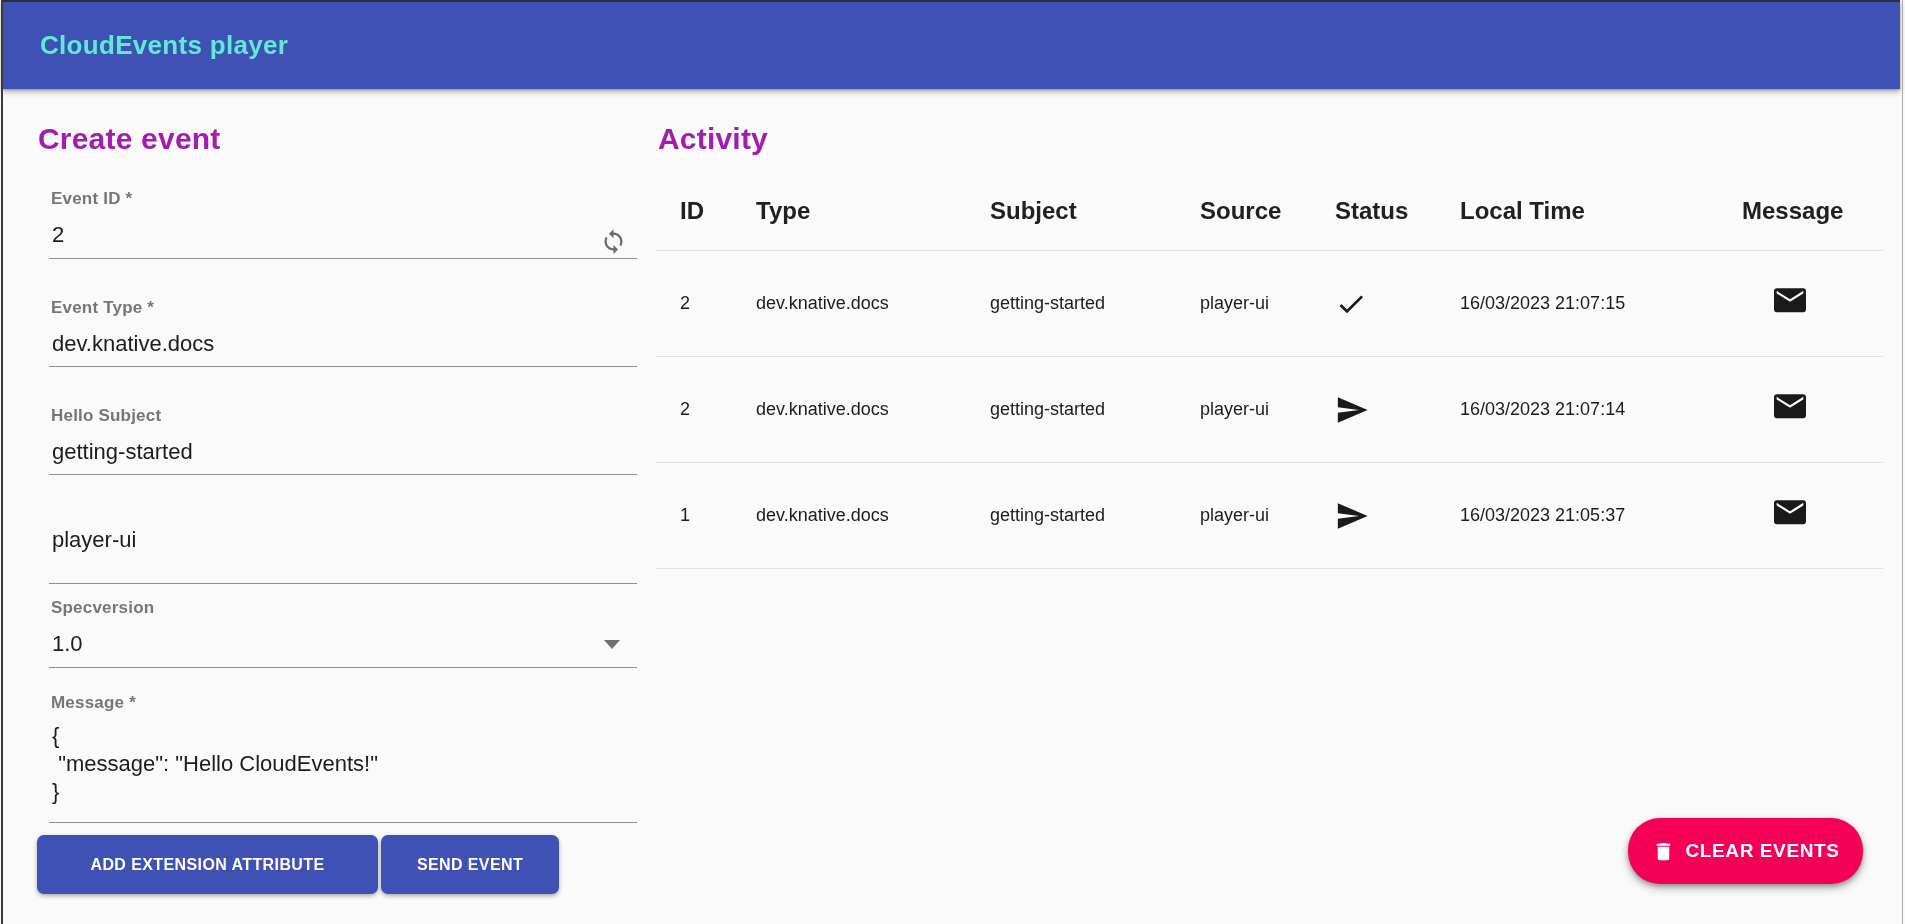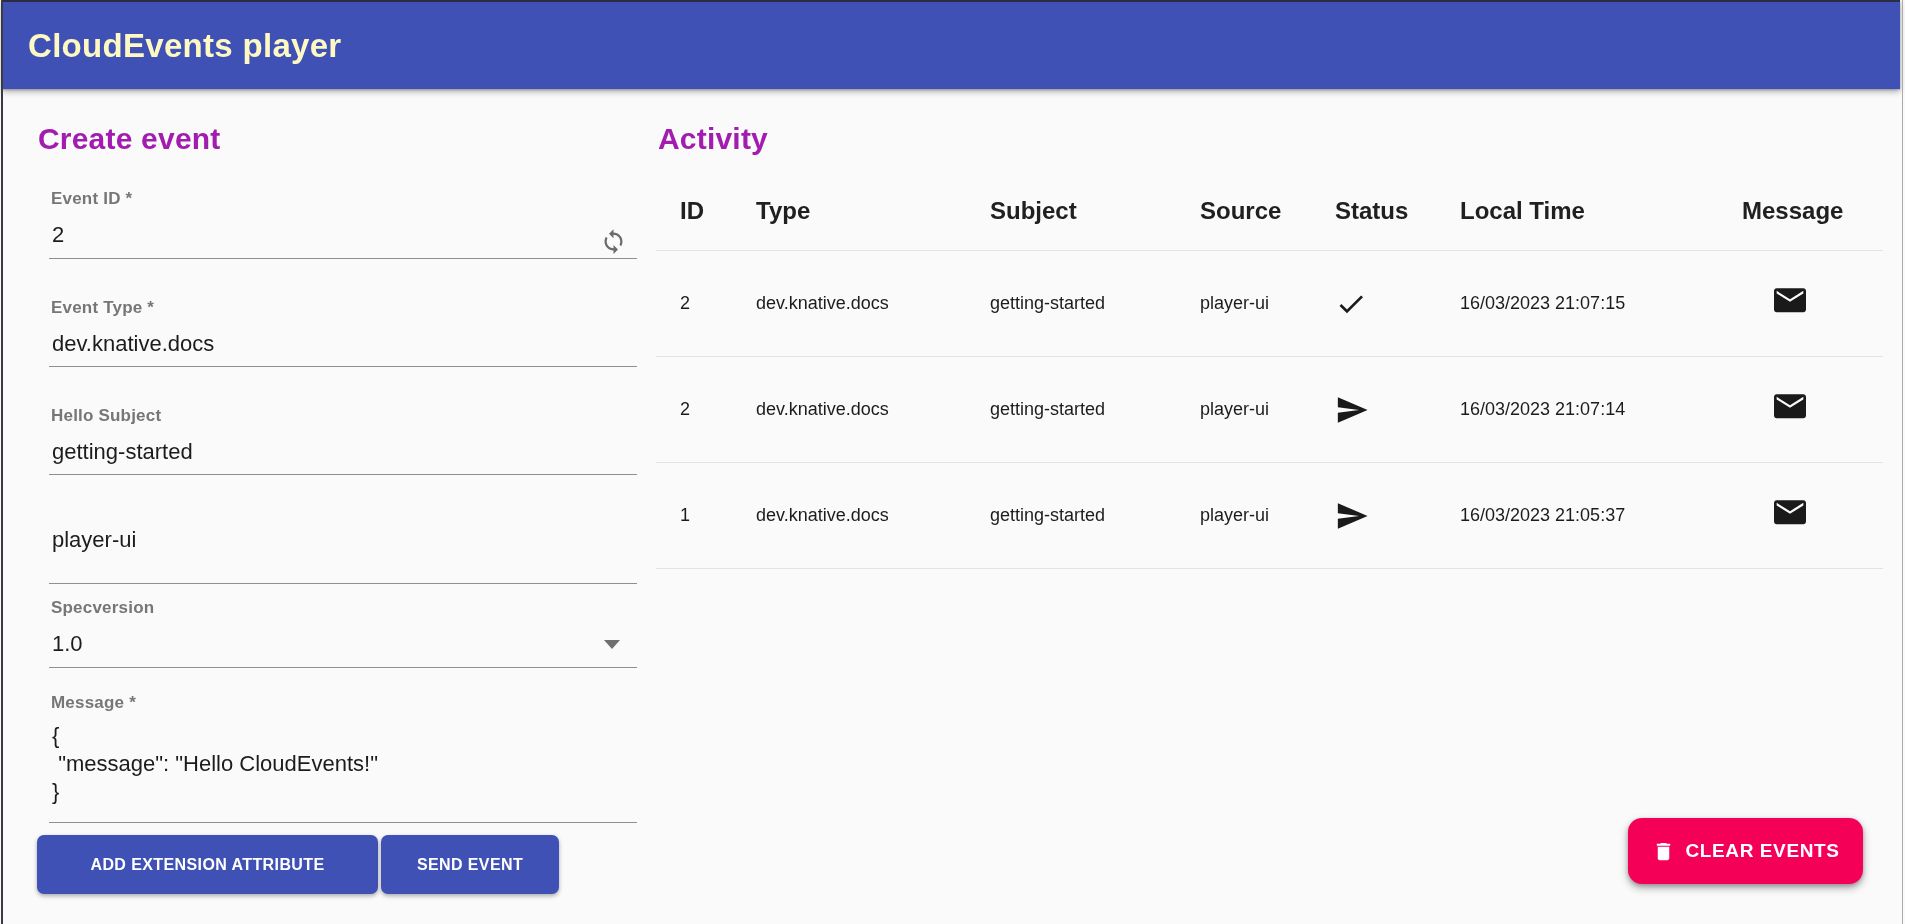--- a/index.html
+++ b/index.html
@@ -18,21 +18,21 @@
   
   .appbar {
     position:absolute; left:2px; top:0; width:1898px; height:89px;
     background:#3f51b5;
     border-top:2px solid #2c2c44;
     box-shadow:0 3px 6px rgba(0,0,0,0.28), 0 1px 2px rgba(0,0,0,0.22);
     display:flex; align-items:center;
     z-index:10;
   }
   .appbar-title {
-    margin-left:26px; color:#fef9c3; font-size:33px; font-weight:bold; letter-spacing:0.3px;
+    margin-left:38px; color:#5eead4; font-size:26px; font-weight:bold; letter-spacing:0.3px;
   }
 
   
   .section-heading {
     position:absolute; font-size:30px; font-weight:bold; color:#a21caf; letter-spacing:0.2px;text-align:center;
   }
   #create-heading { left:38px; top:122px; }
   #activity-heading { left:658px; top:122px; }
 
   
@@ -70,21 +70,21 @@
   .tbody-row { height:105px; font-size:18px; color:#1c1c1c; }
   .cell-first { padding-left:24px; }
   .divider { height:1px; background:#e3e3e3; }
   .status-cell svg { display:block; }
   .message-cell { padding-left:32px; }
   .email-btn { width:32px; height:27px; color:#1a1a1a; cursor:pointer; }
 
   
   .fab {
     position:absolute; left:1628px; top:818px; width:235px; height:66px;
-    background:#f50057; border:none; border-radius:14px;
+    background:#f50057; border:none; border-radius:32px;
     color:#ffffff; display:flex; align-items:center; justify-content:center;
     font-family:"Liberation Sans", sans-serif;
     font-size:19px; font-weight:bold; letter-spacing:0.6px;
     box-shadow:0 4px 8px rgba(0,0,0,0.3), 0 2px 4px rgba(0,0,0,0.2);
     cursor:pointer;
   }
   .fab svg { margin-right:11px; }
 </style>
 </head>
 <body>

